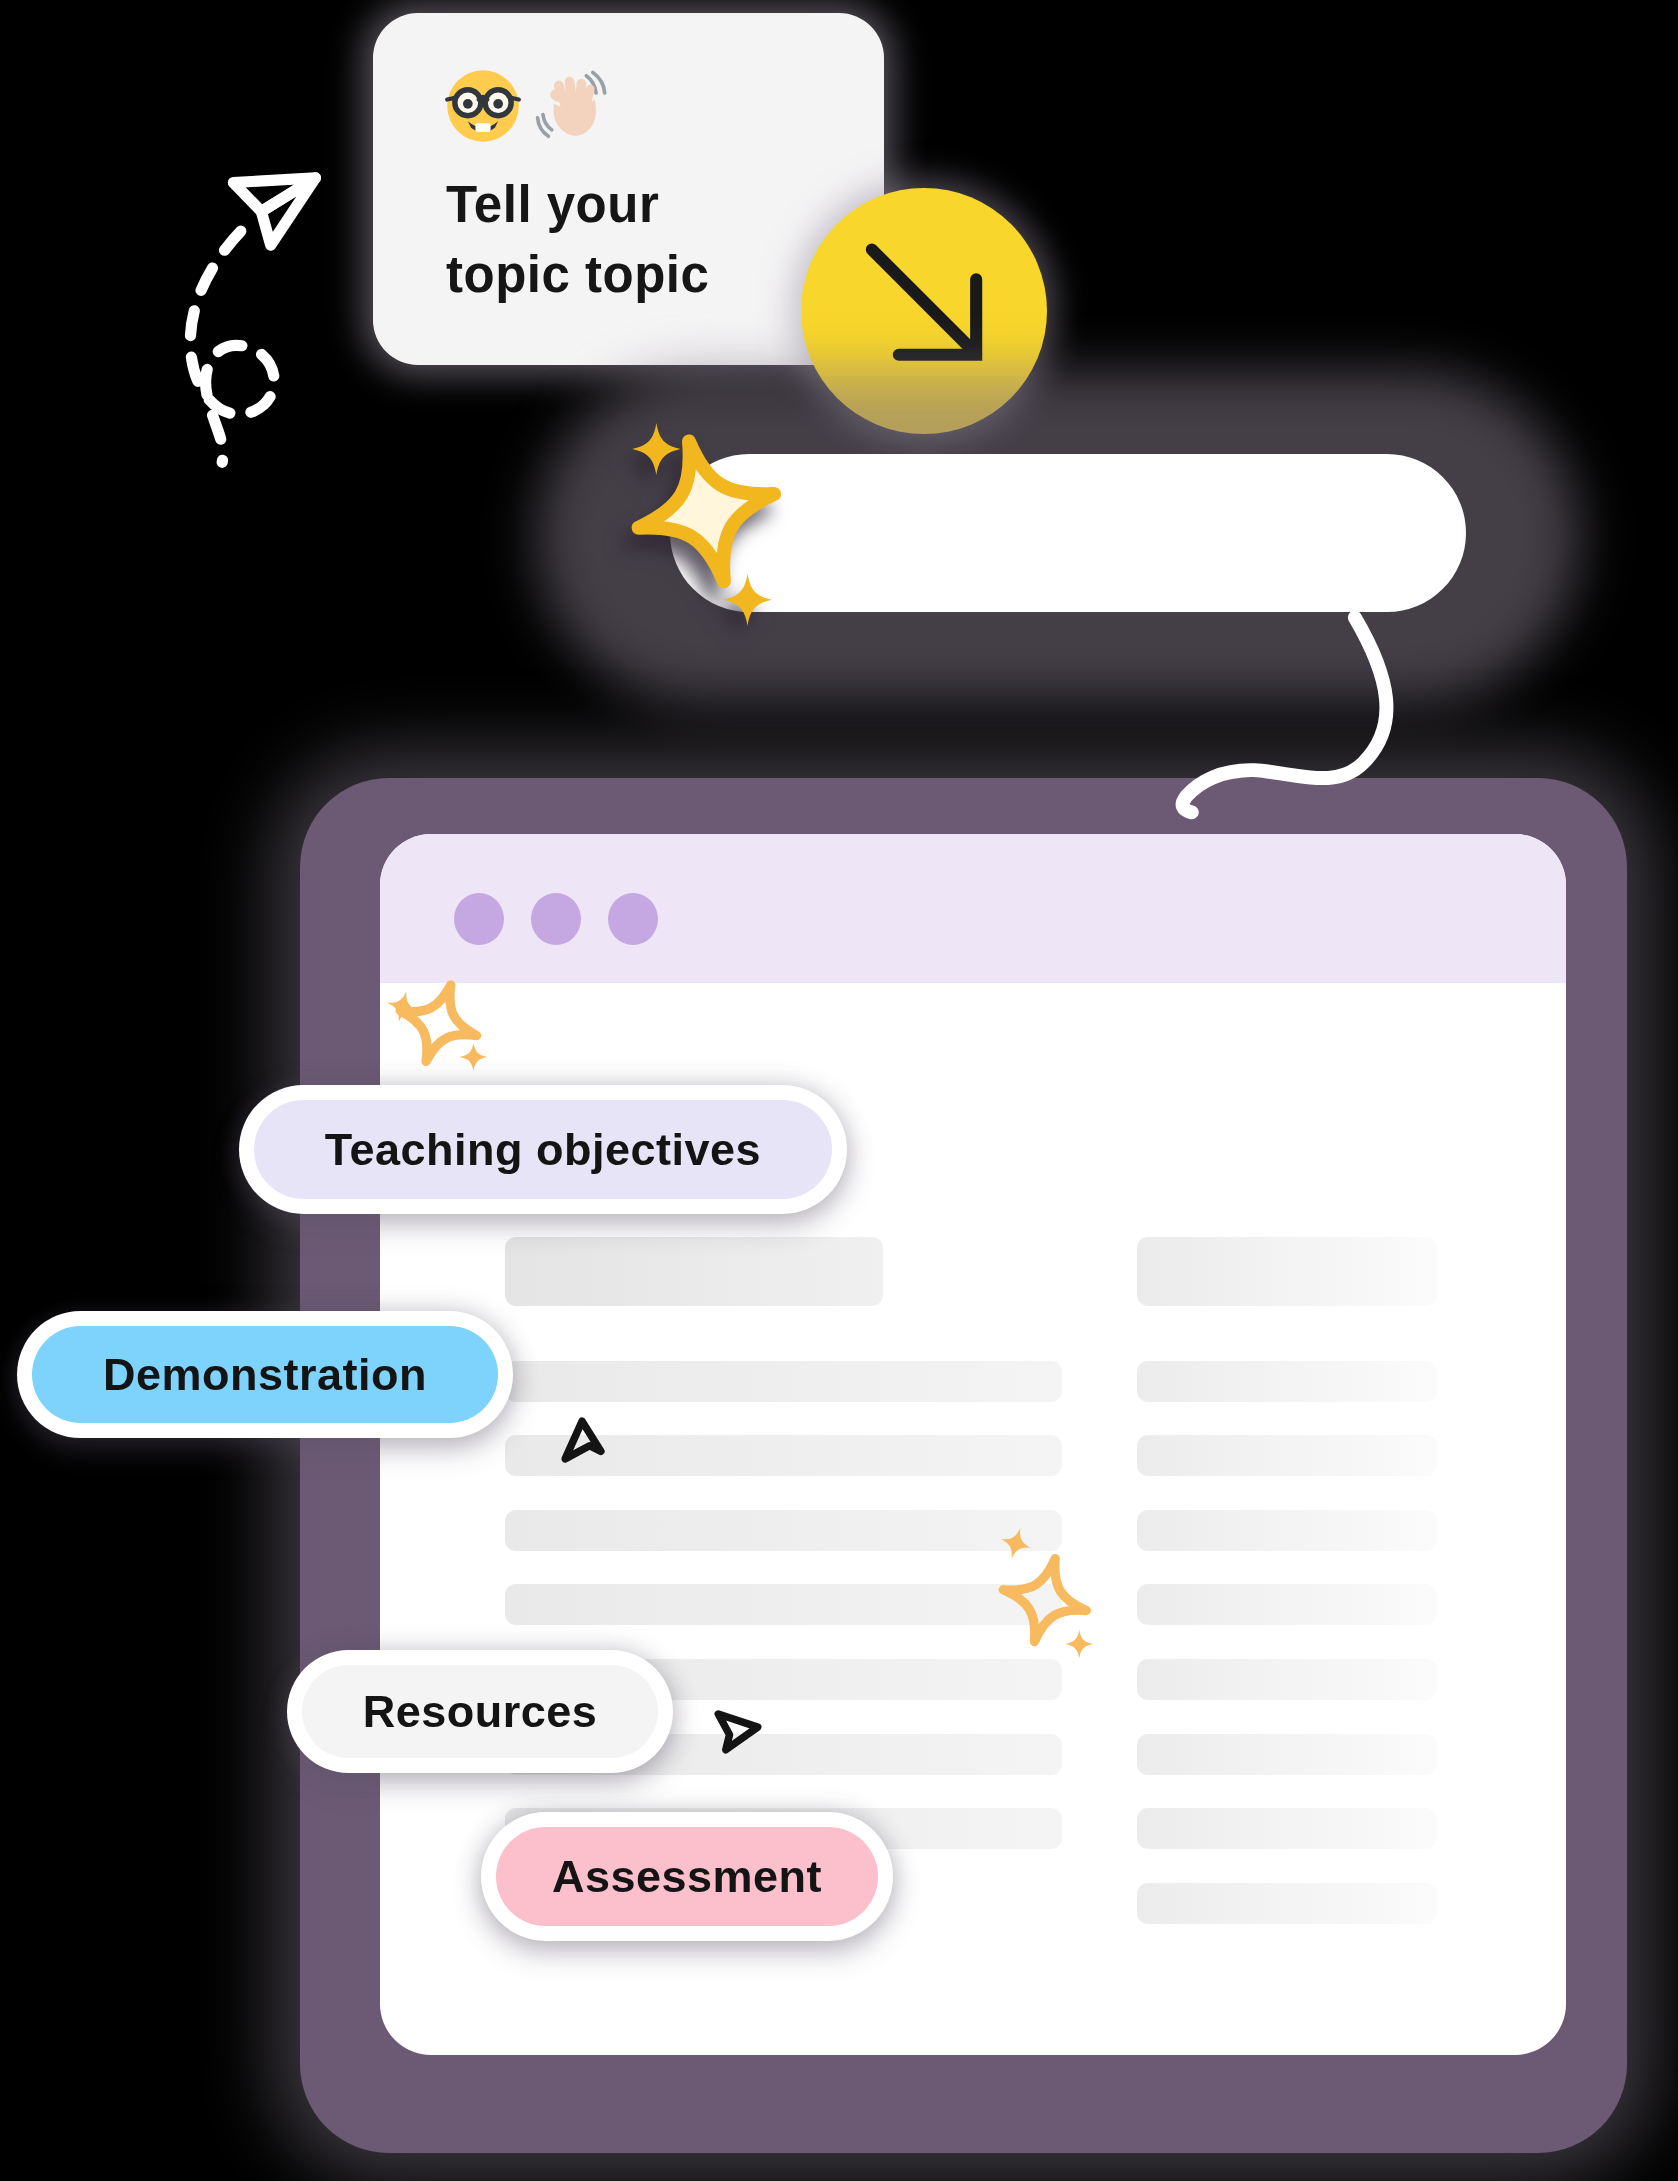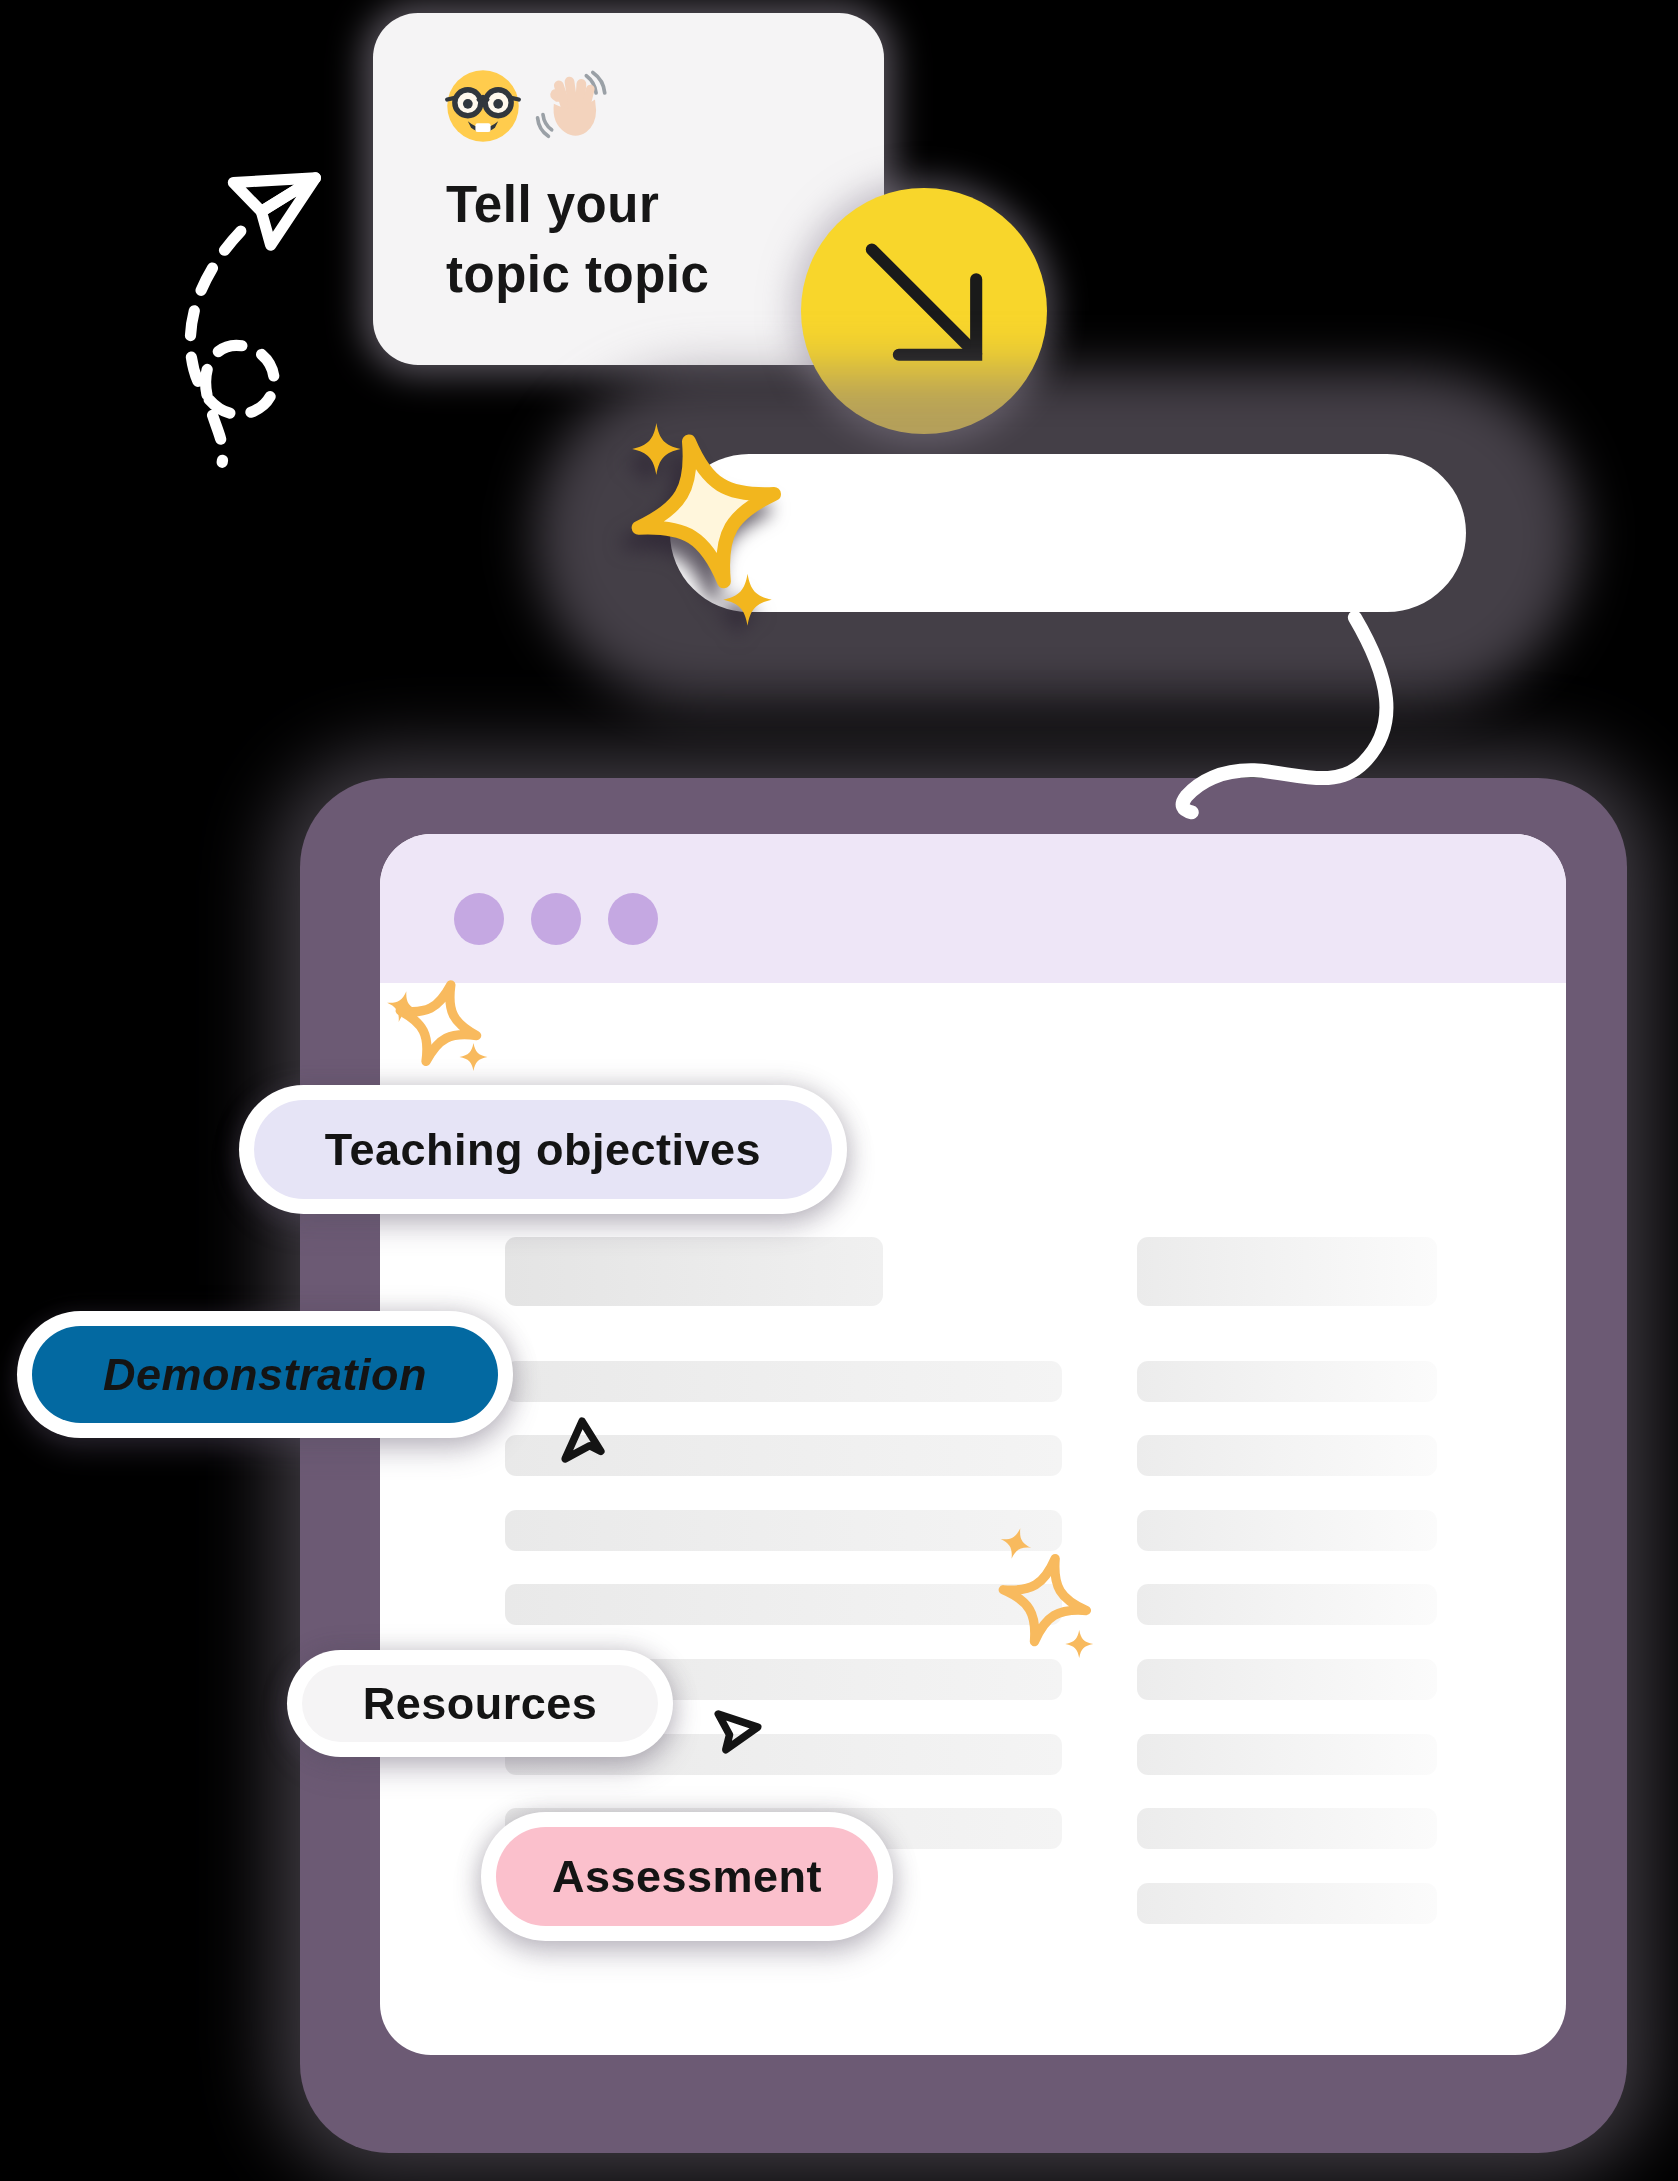--- a/index.html
+++ b/index.html
@@ -71,21 +71,21 @@
     box-shadow:0 13px 28px rgba(96,85,110,.30), 0 0 24px rgba(70,62,80,.25);
   }
   .tag-inner{
     position:absolute;left:15px;top:15px;right:15px;bottom:15px;border-radius:56px;
     display:flex;align-items:center;justify-content:center;
     font-size:45px;font-weight:700;color:#141414;letter-spacing:0.5px;white-space:nowrap;
   }
   .tag-objectives{left:239px;top:1085px;width:608px;height:129px;}
   .tag-demonstration{left:17px;top:1311px;width:496px;height:127px;}
   .tag-activity{left:623px;top:1497px;width:323px;height:123px;}
-  .tag-resources{left:287px;top:1650px;width:386px;height:107px;}
+  .tag-resources{left:287px;top:1650px;width:386px;height:123px;}
   .tag-assessment{left:481px;top:1812px;width:412px;height:129px;}
   .abs{position:absolute;}
 </style>
 </head>
 <body>
 
 <div class="canvas" style="background: rgb(0, 0, 0);">
 
   <svg class="abs" style="left:140px;top:121px;" width="280" height="373" viewBox="0 0 300 400">
     <g stroke="#fff" stroke-width="12" fill="none" stroke-linejoin="round" stroke-linecap="round">
@@ -211,21 +211,21 @@
     <path d="M14,52 L32,12 L52,44 L40,38 Z" fill="none" stroke="var(--cursor,#141414)" stroke-width="8" stroke-linejoin="round"></path>
   </svg>
   <svg class="abs" style="left:707px;top:1699px;z-index:5;" width="62" height="62" viewBox="0 0 66 66">
     <path d="M12,16 L54,30 L20,54 L24,38 Z" fill="none" stroke="var(--cursor,#141414)" stroke-width="8" stroke-linejoin="round"></path>
   </svg>
 
   <div class="tag tag-objectives">
     <div class="tag-inner" style="background-color: rgb(230, 228, 246);">Teaching objectives</div>
   </div>
   <div class="tag tag-demonstration">
-    <div class="tag-inner" style="background-color: #0369a1; font-style: italic;">Demonstration</div>
+    <div class="tag-inner" style="background-color: #7dd3fc;">Demonstration</div>
   </div>
   <div class="tag tag-resources">
     <div class="tag-inner" style="background-color: rgb(245, 244, 245);">Resources</div>
   </div>
   <div class="tag tag-assessment">
     <div class="tag-inner" style="background-color: rgb(251, 192, 204);">Assessment</div>
   </div>
 
 </div>
 

